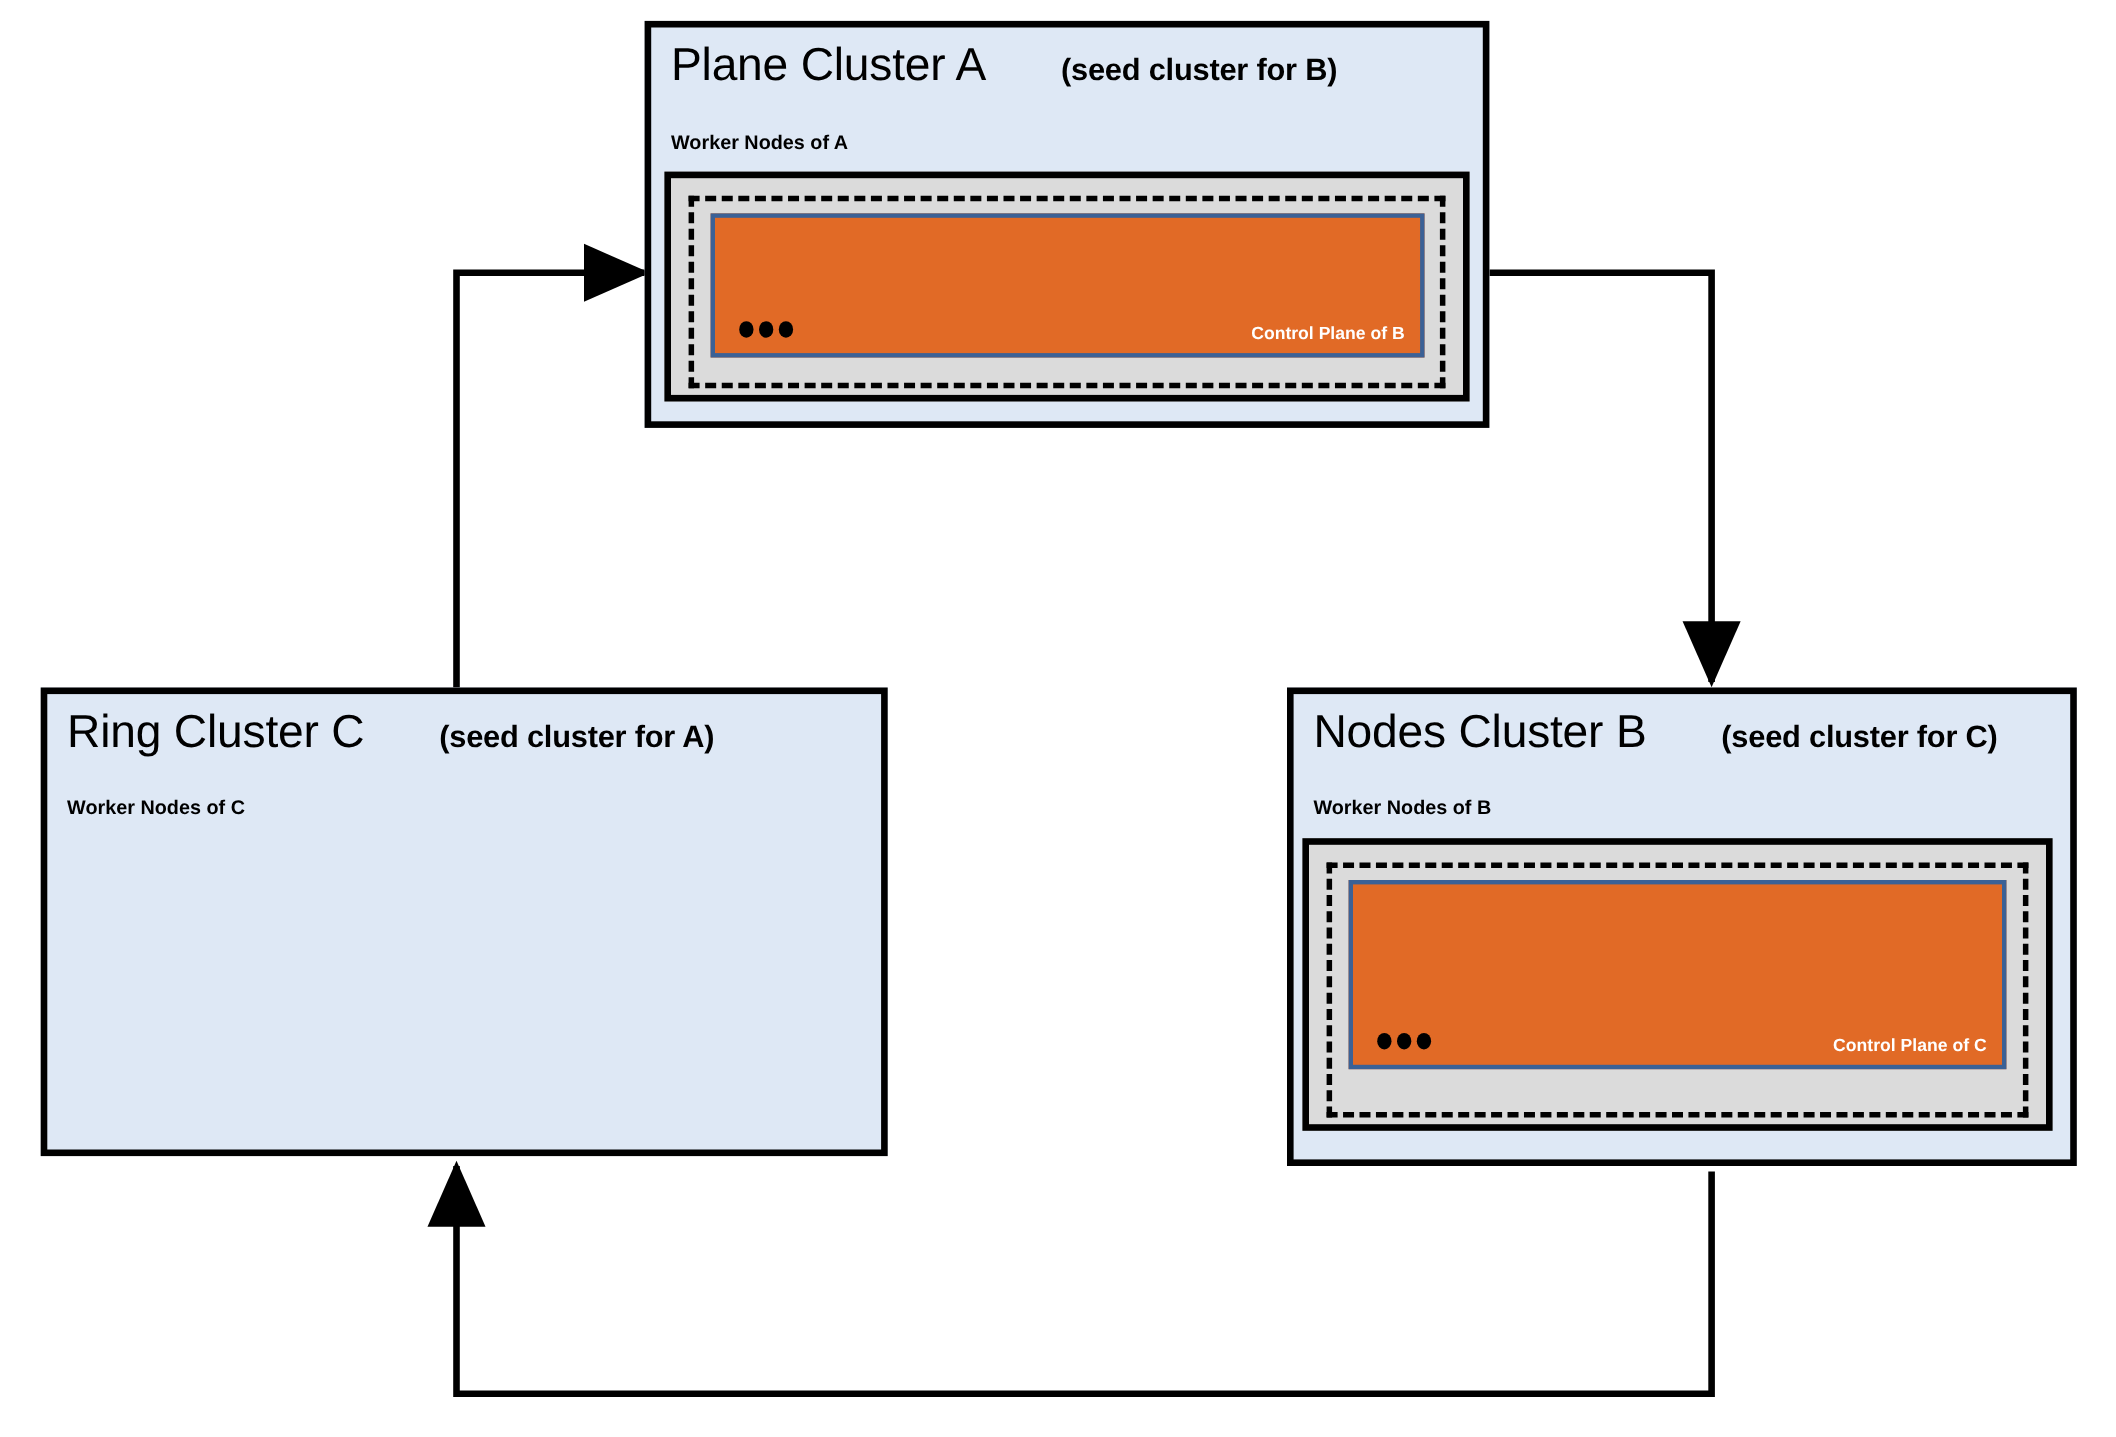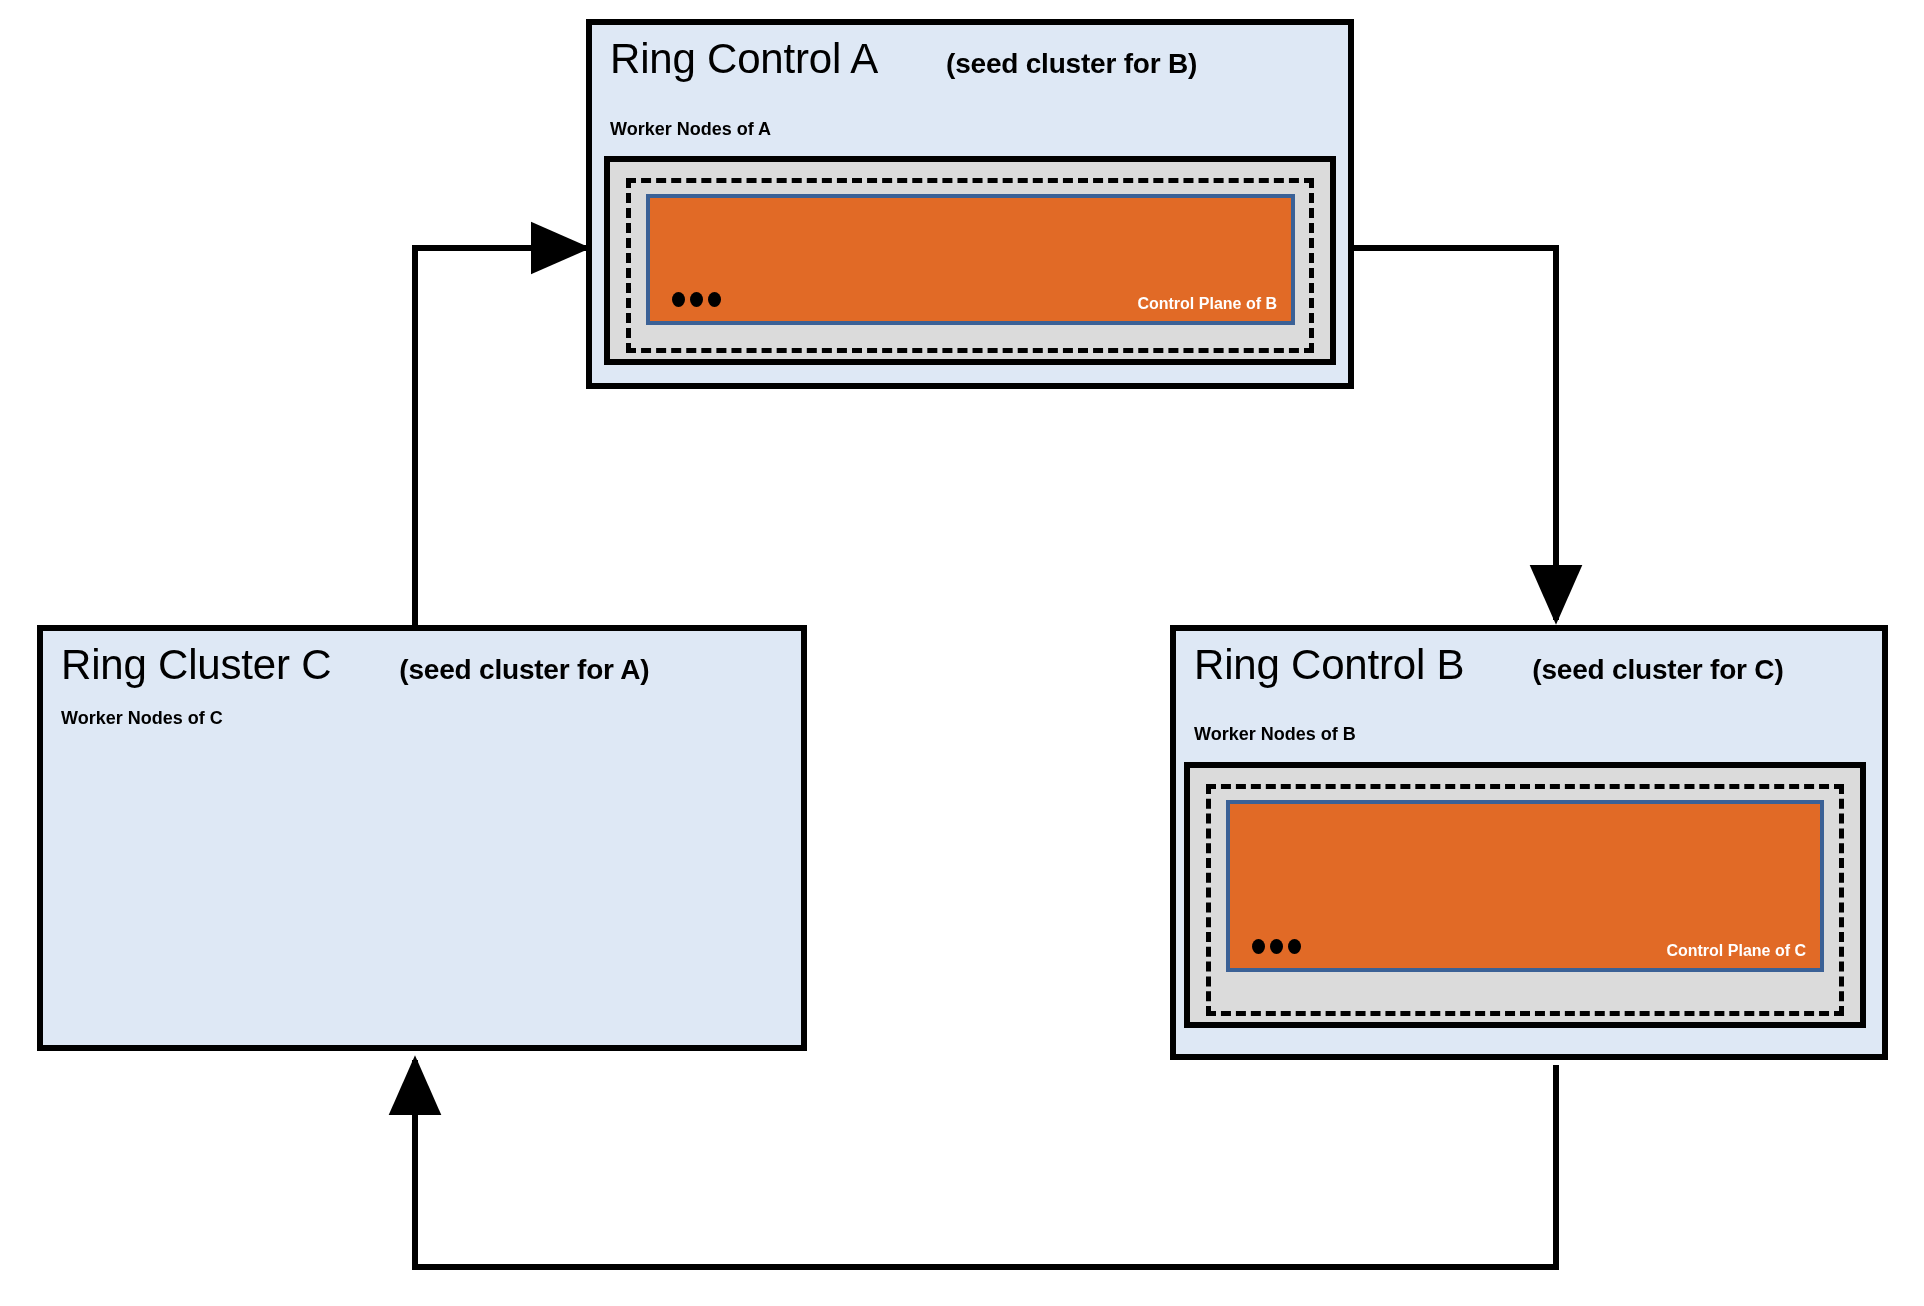--- a/index.html
+++ b/index.html
@@ -138,21 +138,21 @@
     </g>
 
     <g>
       <path d="M415,625 L415,248 L586,248" fill="none" stroke="#000000" stroke-width="6" marker-end="url(#arrowhead)"></path>
     </g>
   </svg>
 
   <div class="cluster" style="left:586px; top:19px; width:768px; height:370px;">
 
     <div class="cluster-title">
-      <span class="name">Ring Control A</span>
+      <span class="name">Plane Cluster A</span>
       <span class="seed">(seed cluster for B)</span>
     </div>
 
     <div class="worker-label" style="top:94px;">Worker Nodes of A</div>
 
     <div class="worker-box" style="left:12px; top:131px; width:732px; height:209px;">
 
       <div class="dashed-box" style="left:16px; top:16px; width:688px; height:175px;"></div>
 
       <div class="control-plane" style="left:36px; top:32px; width:649px; height:131px;">
@@ -166,28 +166,28 @@
     </div>
   </div>
 
   <div class="cluster" style="left:37px; top:625px; width:770px; height:426px;">
 
     <div class="cluster-title">
       <span class="name">Ring Cluster C</span>
       <span class="seed">(seed cluster for A)</span>
     </div>
 
-    <div class="worker-label" style="top:77px;">Worker Nodes of C</div>
+    <div class="worker-label" style="top:93px;">Worker Nodes of C</div>
 
   </div>
 
   <div class="cluster" style="left:1170px; top:625px; width:718px; height:435px;">
 
     <div class="cluster-title">
-      <span class="name">Ring Control B</span>
+      <span class="name">Nodes Cluster B</span>
       <span class="seed">(seed cluster for C)</span>
     </div>
 
     <div class="worker-label" style="top:93px;">Worker Nodes of B</div>
 
     <div class="worker-box" style="left:8px; top:131px; width:682px; height:266px;">
 
       <div class="dashed-box" style="left:16px; top:16px; width:638px; height:232px;"></div>
 
       <div class="control-plane" style="left:36px; top:32px; width:598px; height:172px;">

